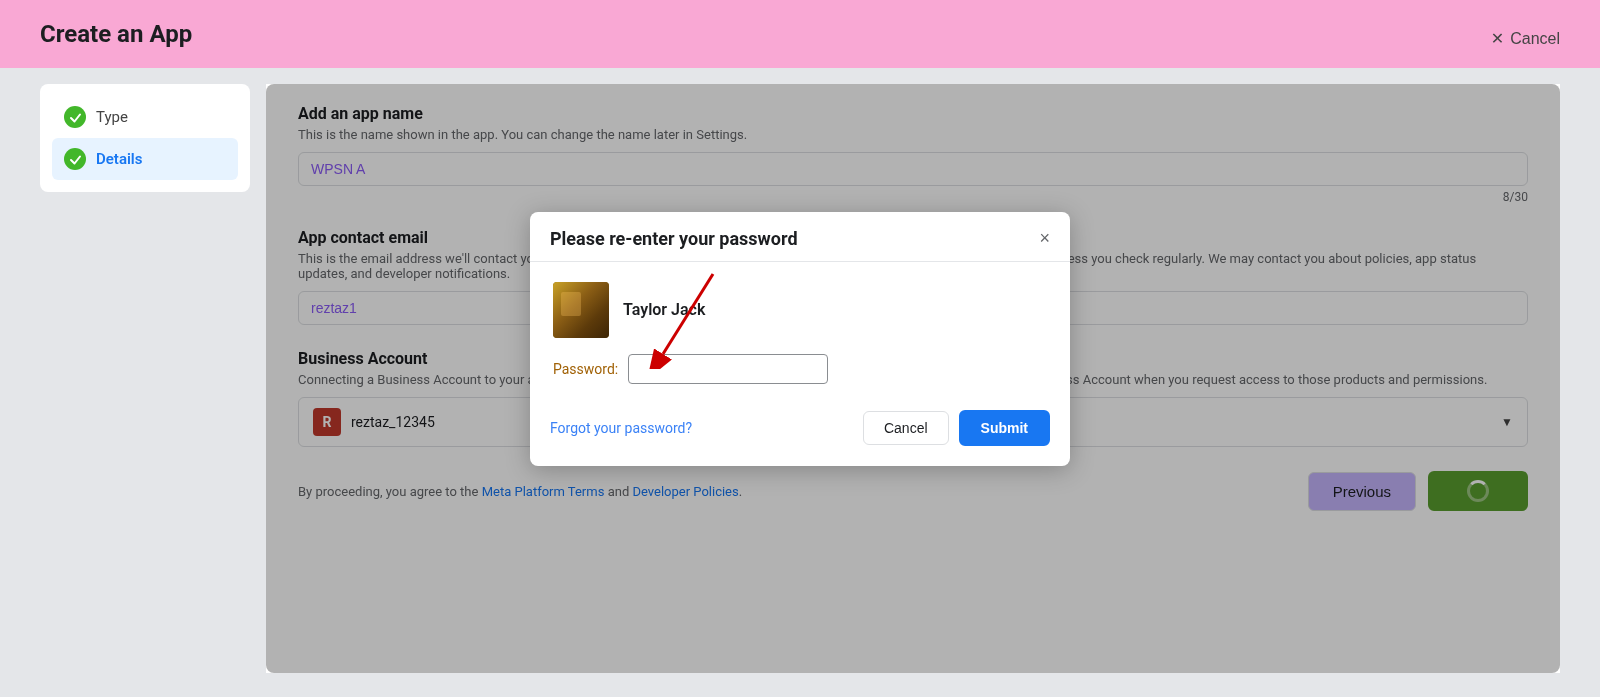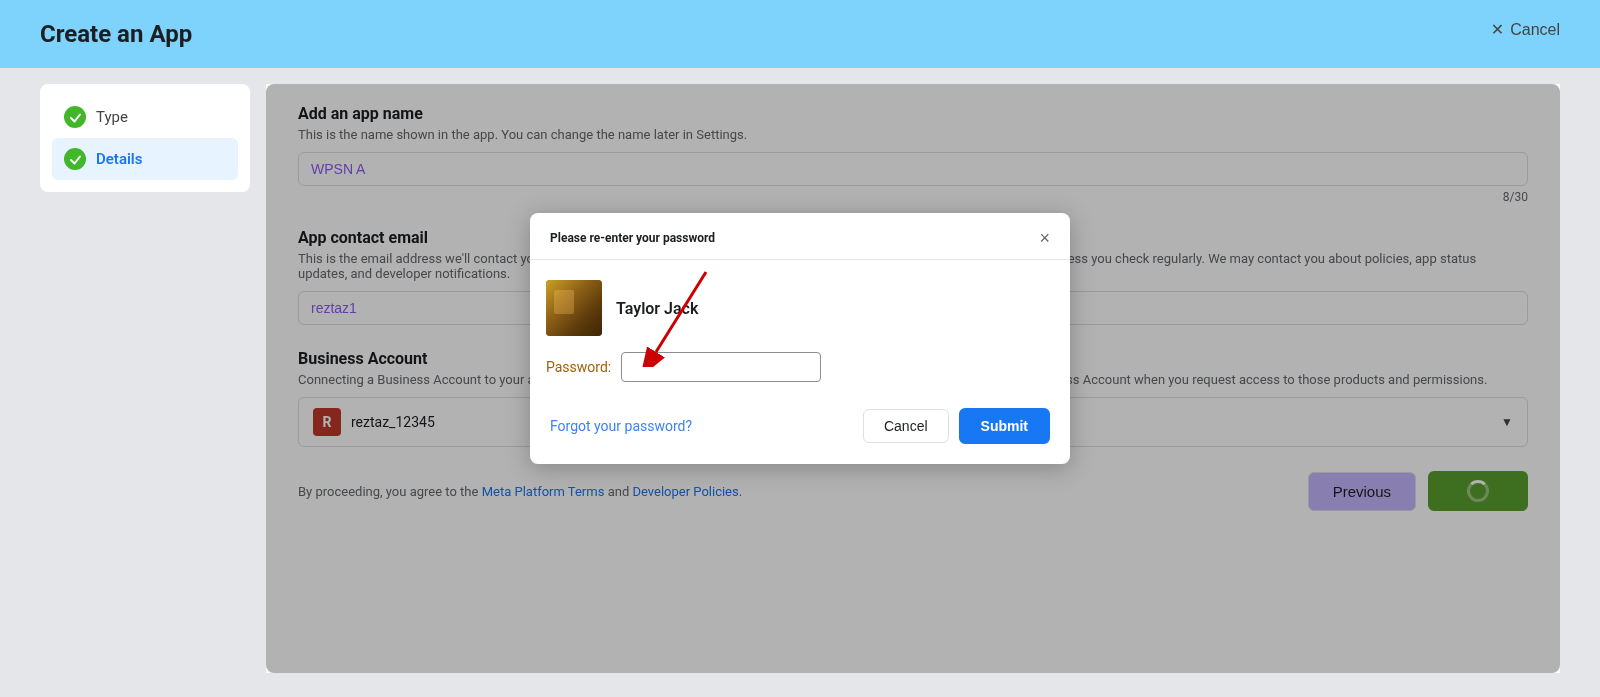--- a/index.html
+++ b/index.html
@@ -9,23 +9,23 @@
       width: 1600px;
       height: 697px;
       overflow: hidden;
       position: relative;
     }
 
     
     .page-header {
       display: flex;
       justify-content: space-between;
-      align-items: flex-start;
+      align-items: flex-end;
       padding: 20px 40px;
-      background: #7dd3fc;
+      background: #f9a8d4;
     }
     .page-title {
       font-size: 24px;
       font-weight: 700;
       color: #1c1e21;
     }
     .cancel-btn {
       display: flex;
       align-items: center;
       gap: 6px;
@@ -238,34 +238,34 @@
       margin-top: -20px;
     }
     .modal-header {
       display: flex;
       justify-content: space-between;
       align-items: center;
       padding: 16px 20px 12px 20px;
       border-bottom: 1px solid #e4e6e9;
     }
     .modal-title {
-      font-size: 12px;
+      font-size: 18px;
       font-weight: 700;
       color: #1c1e21;
     }
     .modal-close {
       background: none;
       border: none;
       font-size: 18px;
       color: #65676b;
       cursor: pointer;
       line-height: 1;
     }
     .modal-body {
-      padding: 20px 20px 16px 16px;
+      padding: 20px 20px 16px 23px;
     }
     .user-info-row {
       display: flex;
       align-items: center;
       gap: 14px;
       margin-bottom: 16px;
     }
     .user-avatar-img {
       width: 56px;
       height: 56px;

